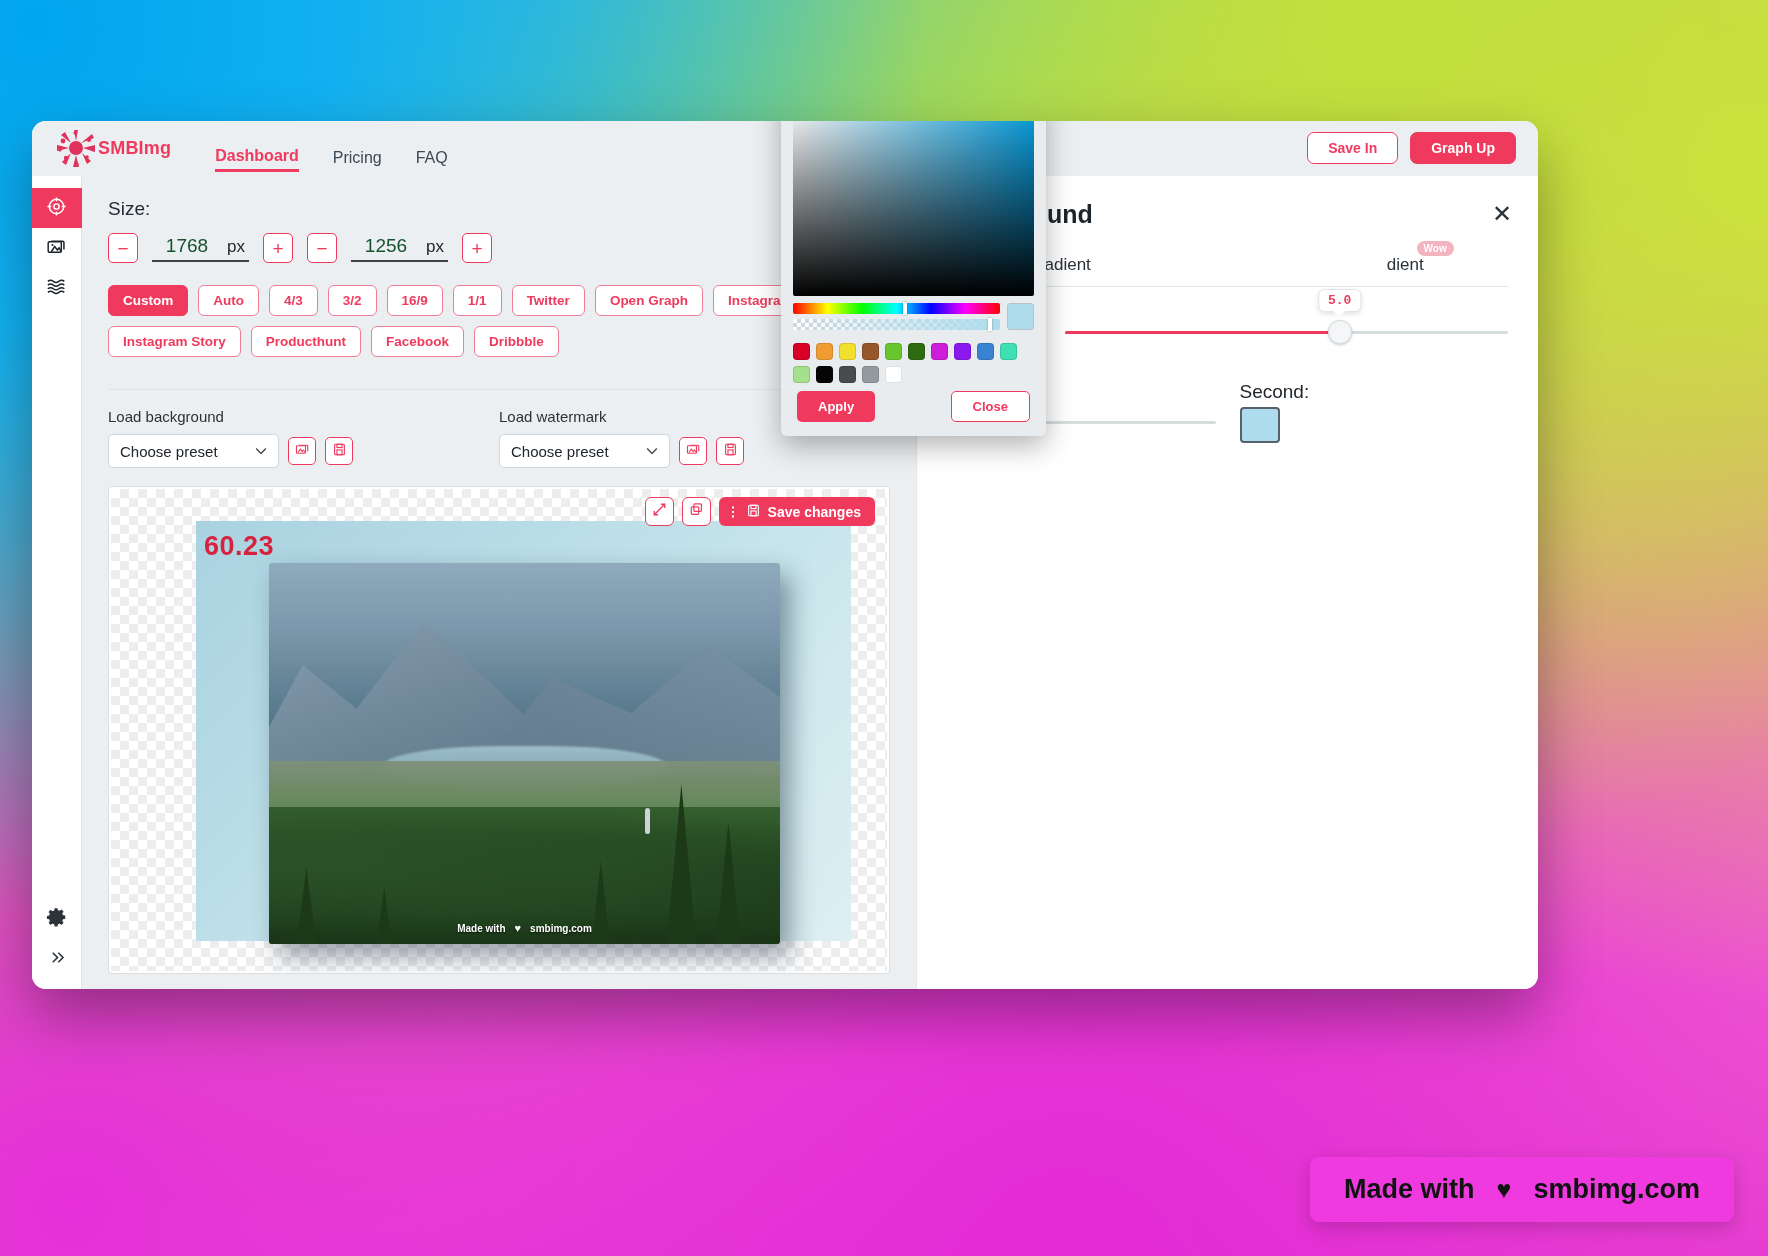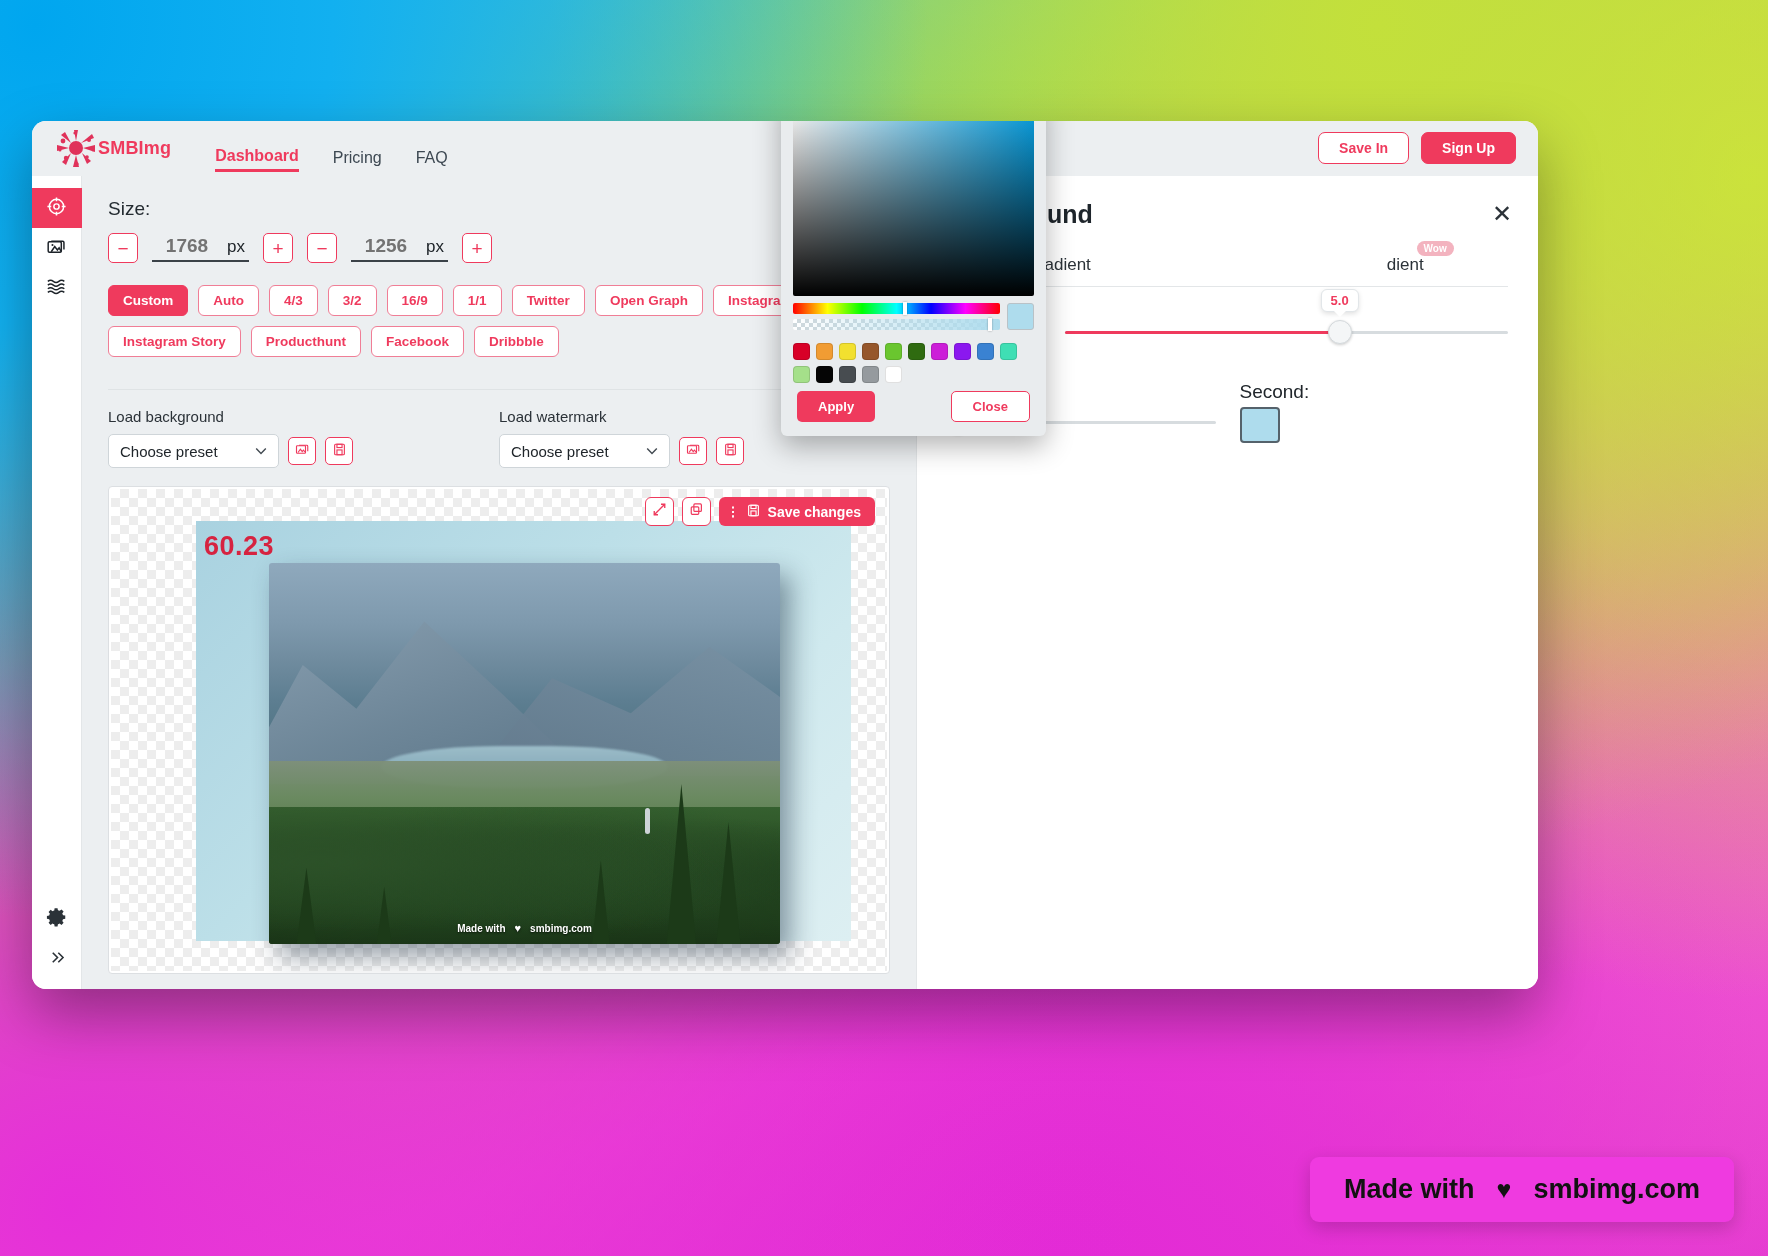--- a/index.html
+++ b/index.html
@@ -79,21 +79,21 @@
     width:30px; height:30px; border:1.6px solid #ef3a5d; border-radius:5px;
     color:#ef3a5d; background:#fff; font-size:19px; line-height:1;
     display:flex; align-items:center; justify-content:center; cursor:pointer;
   }
   .num-field{
     display:flex; align-items:baseline; gap:9px; border-bottom:2px solid #3b4248;
     padding:0 4px 3px 4px;
   }
   .num-field input{
     border:0; background:transparent; width:62px; text-align:center;
-    font-size:19px; color:#737373; font-family:"Liberation Sans",sans-serif; outline:none;font-weight:bold;
+    font-size:19px; color:#14532d; font-family:"Liberation Sans",sans-serif; outline:none;
   }
   .num-field .unit{ font-size:17px; color:#20262b; }
 
   .preset-rows{ border-bottom:1px solid #dfe3e5; padding-bottom:22px; margin-bottom:18px; }
   .preset-row{ display:flex; gap:10px; flex-wrap:nowrap; margin-bottom:10px; }
   .chip{
     border:1.5px solid #f07e96; color:#ef3a5d; background:#fff;
     border-radius:6px; padding:7px 14px; font-size:13.5px; font-weight:bold; cursor:pointer;
     white-space:nowrap;
   }
@@ -240,21 +240,21 @@
     position:absolute; left:0; height:3px; background:#ef3a5d; border-radius:2px;
   }
   .slider .knob{
     position:absolute; width:24px; height:24px; border-radius:50%;
     background:#f4f6f7; border:1px solid #d4d9dc; box-shadow:0 1px 3px rgba(0,0,0,.2);
     transform:translateX(-50%);
   }
   .slider .bubble{
     position:absolute; top:-28px; transform:translateX(-50%);
     background:#fff; border:1px solid #e1e5e8; border-radius:6px; padding:3px 9px;
-    font-size:13px; font-weight:bold; color:#ef3a5d; box-shadow:0 2px 5px rgba(0,0,0,.12);
+    font-size:13px; font-weight:bold; color:#ef3a5d; box-shadow:0 2px 5px rgba(0,0,0,.12);font-family:Liberation Mono, monospace;
   }
   .slider .bubble:after{
     content:""; position:absolute; left:50%; bottom:-6px; transform:translateX(-50%);
     border-left:6px solid transparent; border-right:6px solid transparent;
     border-top:6px solid #fff;
   }
   .two-col{ display:flex; gap:24px; margin-top:34px; }
   .col-half{ flex:1; }
   .col-lbl{ font-size:19px; color:#20262b; margin-bottom:4px; }
   .swatch-big{
@@ -369,21 +369,21 @@
       </span>
       <span class="brand">SMBImg</span>
     </div>
     <div class="nav">
       <span class="nav-item active">Dashboard</span>
       <span class="nav-item">Pricing</span>
       <span class="nav-item">FAQ</span>
     </div>
     <div class="auth">
       <button class="btn-outline-pill">Save In</button>
-      <button class="btn-solid-pill">Sign Up</button>
+      <button class="btn-solid-pill">Graph Up</button>
     </div>
   </div>
 
   <div class="body-row">
 
     <div class="sidebar">
       <div class="sb-icon active">
         <span>
           <svg viewBox="0 0 24 24" width="21" height="21" fill="none" stroke="currentColor" stroke-width="1.7">
             <circle cx="12" cy="12" r="8.2"></circle>

